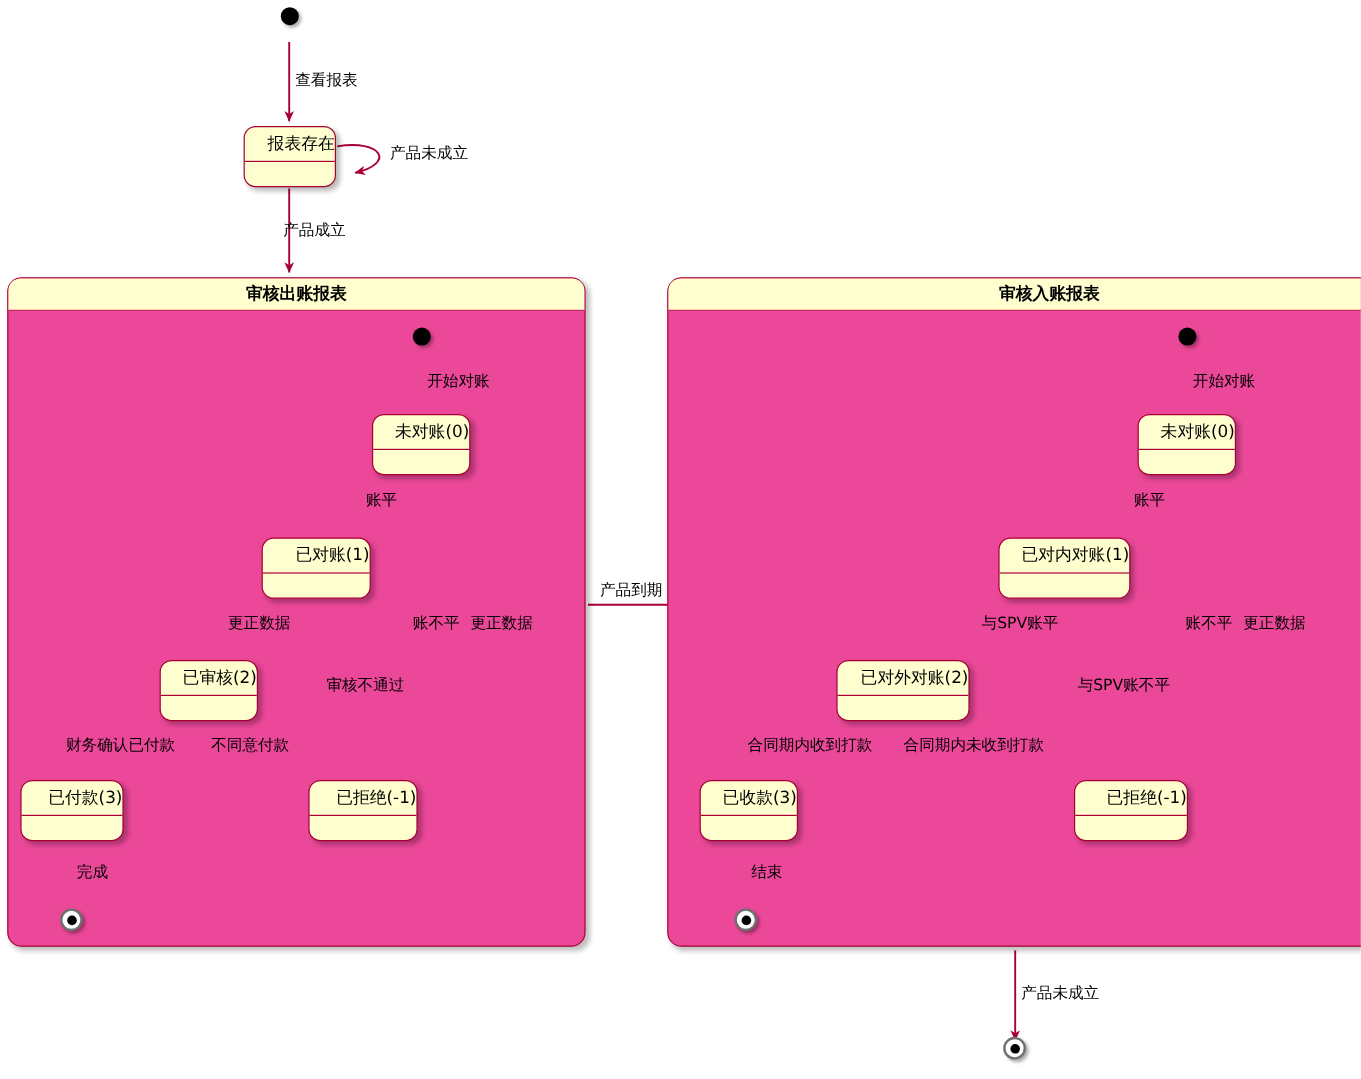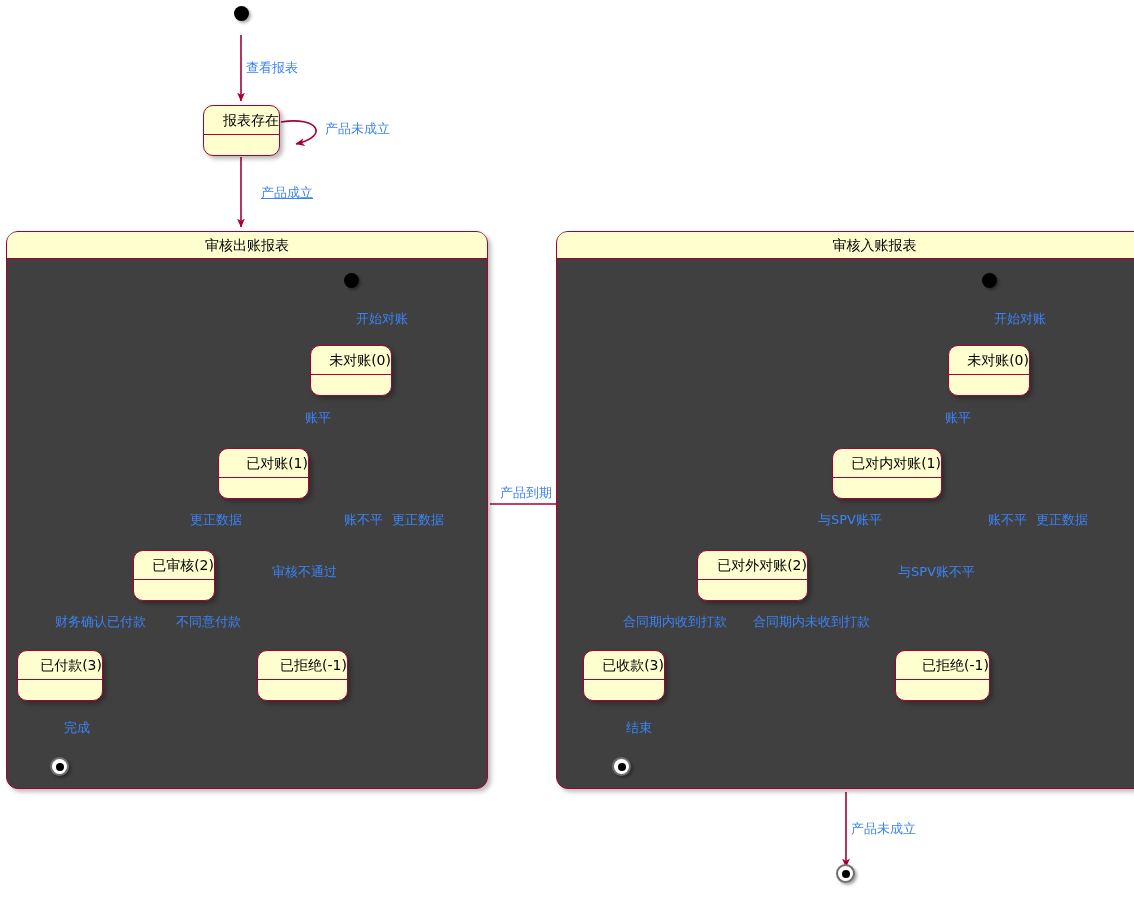--- a/index.html
+++ b/index.html
@@ -1,27 +1,27 @@
 <!DOCTYPE html>
 <html><head>
 <meta charset="utf-8">
 <style>
   html,body{margin:0;padding:0;background:#ffffff;}
   body{width:1134px;height:899px;position:relative;overflow:hidden;
        font-family:"DejaVu Sans","Liberation Sans",sans-serif;}
   #canvas{position:absolute;left:0;top:0;width:1134px;height:899px;}
   svg{position:absolute;left:0;top:0;}
-  .lbl{position:absolute;font-size:13px;color:#3b82f6;white-space:nowrap;line-height:14px;}
+  .lbl{position:absolute;font-size:13px;color:#000000;white-space:nowrap;line-height:14px;}
   .state{position:absolute;background:#FEFECE;border:1.5px solid #A80036;border-radius:10px;
          box-shadow:3px 3px 4px rgba(0,0,0,.28);box-sizing:border-box;}
   .state .ttl{height:28px;line-height:28px;text-align:right;font-size:14px;color:#000;
               border-bottom:1.5px solid #A80036;white-space:nowrap;}
   .state .bdy{height:100%;}
-  .comp{position:absolute;background:#404040;border:1.5px solid #A80036;border-radius:12px;
-        box-shadow:3px 3px 4px rgba(0,0,0,.25);box-sizing:border-box;}
+  .comp{position:absolute;background:#ec4899;border:1.5px solid #A80036;border-radius:12px;
+        box-shadow:3px 3px 4px rgba(0,0,0,.25);box-sizing:border-box;font-weight:bold;}
   .comp .chd{height:26px;line-height:26px;text-align:center;font-size:14px;color:#000;
              background:#FEFECE;border-bottom:1.5px solid #A80036;border-radius:10px 10px 0 0;}
   .node-start{position:absolute;width:15px;height:15px;border-radius:50%;background:#000000;
               box-shadow:2px 2px 3px rgba(0,0,0,.35);}
   .node-end{position:absolute;width:19px;height:19px;border-radius:50%;background:#FFFFFF;
             border:2px solid #707070;box-shadow:2px 2px 3px rgba(0,0,0,.35);box-sizing:border-box;}
   .node-end i{position:absolute;left:3.5px;top:3.5px;width:8px;height:8px;border-radius:50%;
               background:#000;display:block;}
 </style>
 </head>
@@ -73,21 +73,21 @@
 
   <div class="lbl" style="left:246px;top:61px;">查看报表</div>
 
   <div class="state" style="left:203px;top:105px;width:77px;height:51px;">
     <div class="ttl">报表存在</div>
     <div class="bdy"></div>
   </div>
 
   <div class="lbl" style="left:325px;top:122px;">产品未成立</div>
 
-  <div class="lbl" style="left:261px;top:186px;text-decoration:underline;">产品成立</div>
+  <div class="lbl" style="left:236px;top:186px;">产品成立</div>
 
   <div class="comp" style="left:6px;top:231px;width:482px;height:558px;">
     <div class="chd">审核出账报表</div>
   </div>
 
   <div class="node-start" style="left:344px;top:273px;"></div>
   <div class="lbl" style="left:356px;top:312px;">开始对账</div>
 
   <div class="state" style="left:310px;top:345px;width:82px;height:51px;">
     <div class="ttl">未对账(0)</div>

